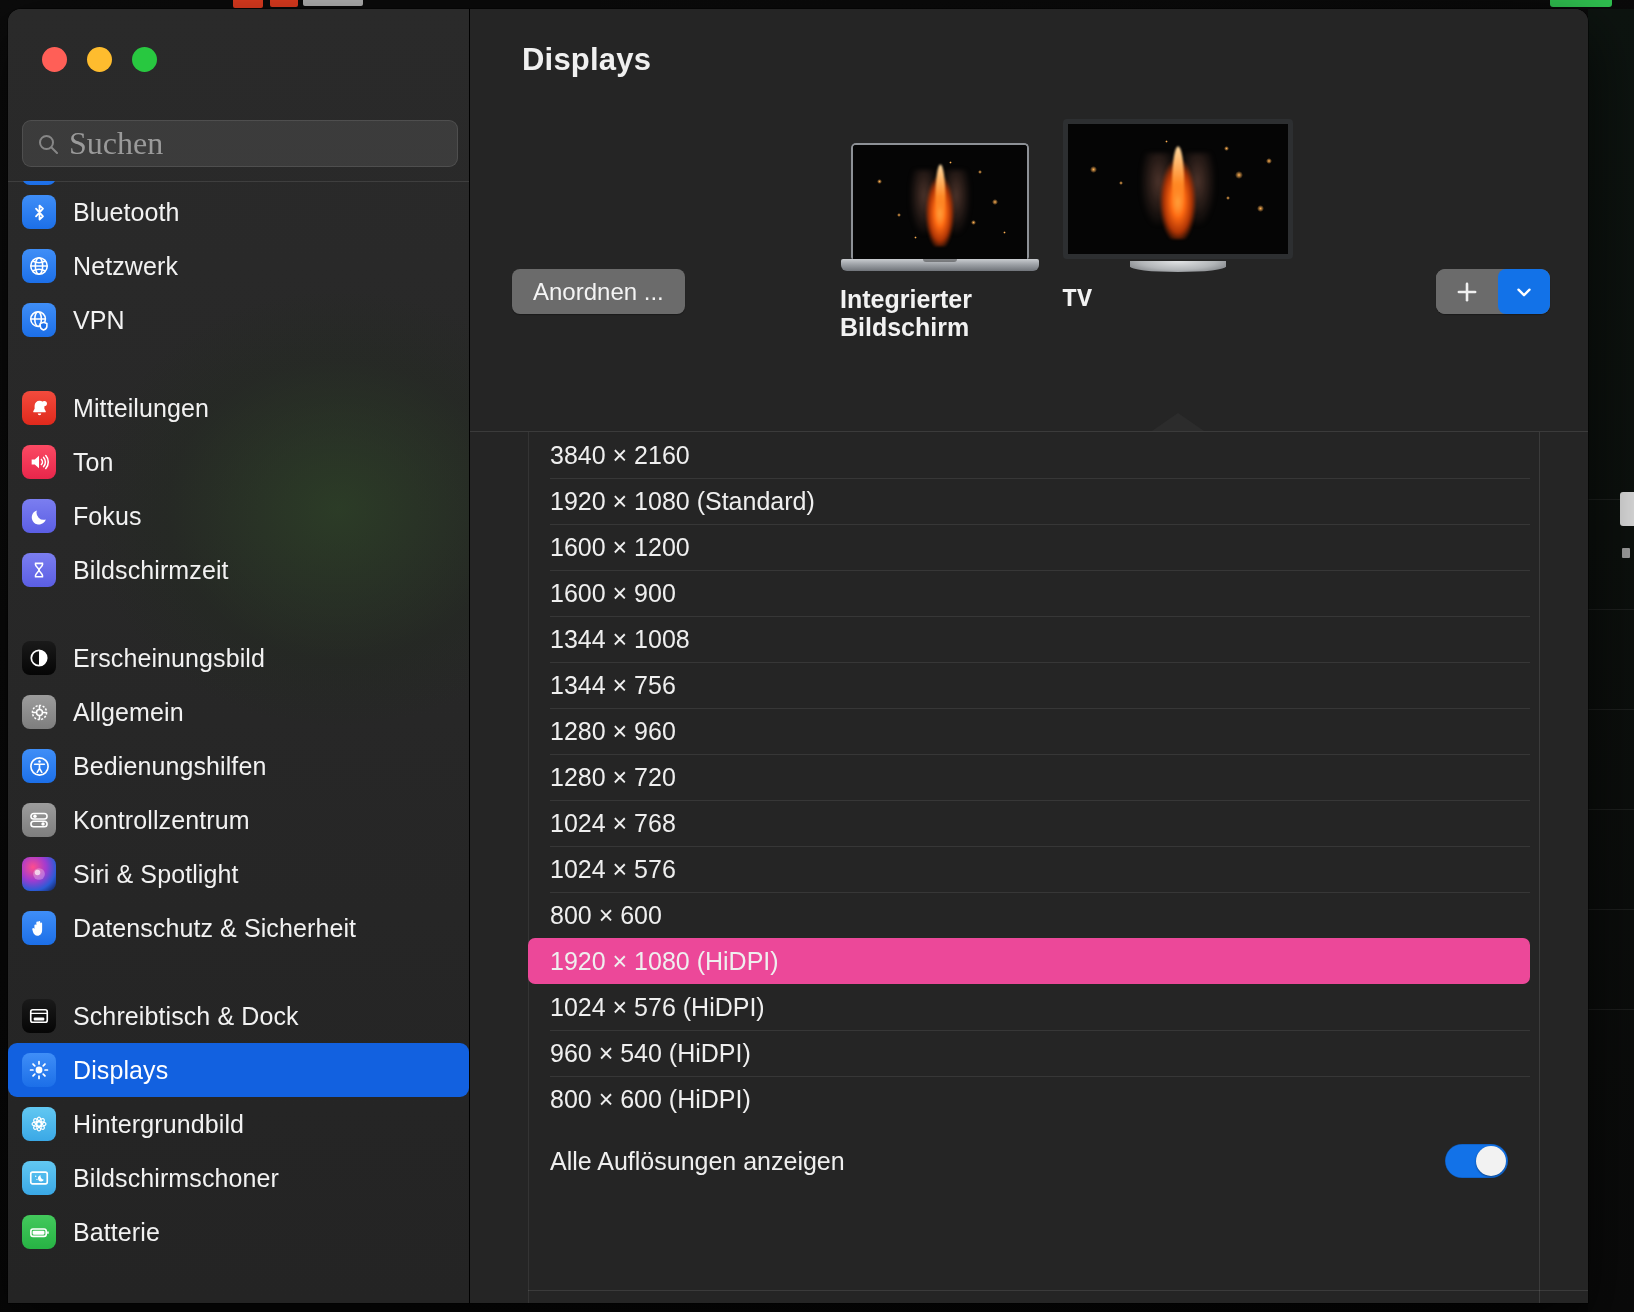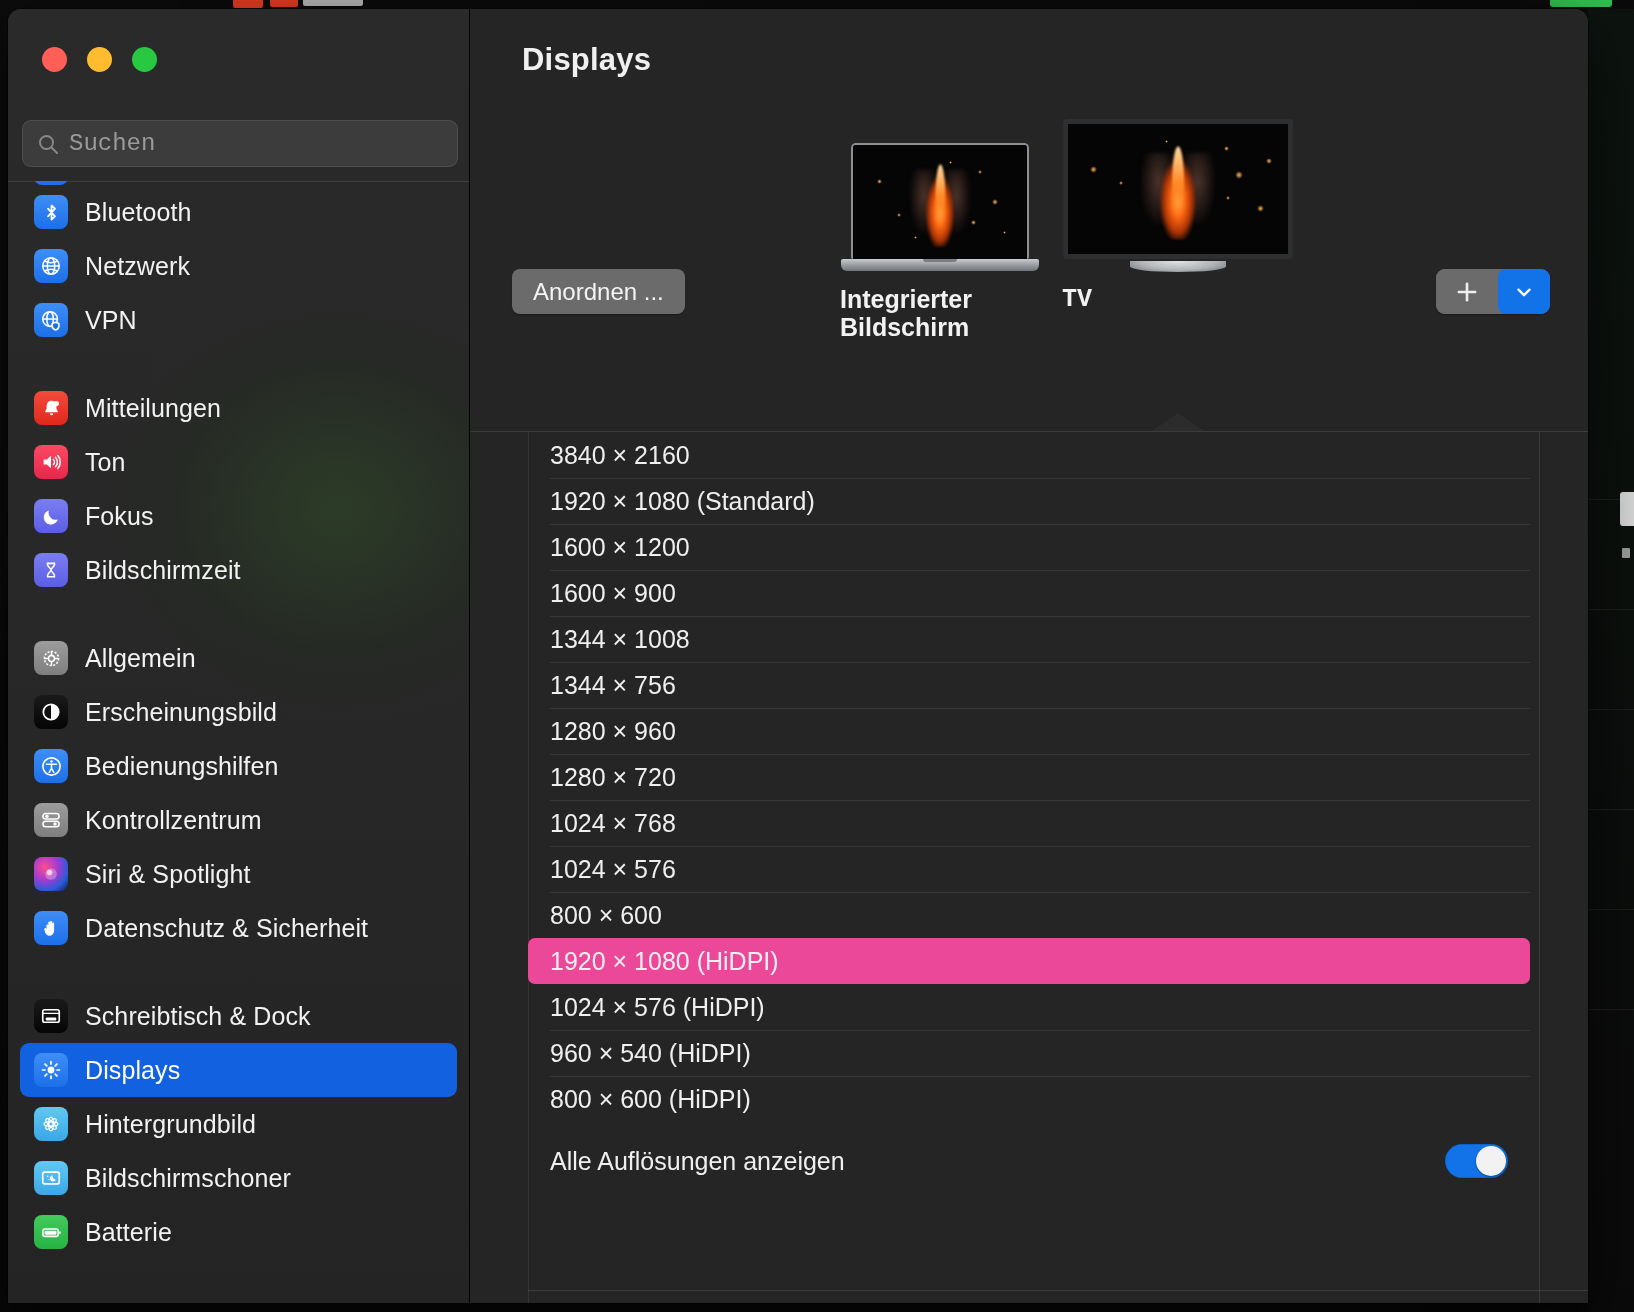--- a/index.html
+++ b/index.html
@@ -119,36 +119,36 @@
     border: 1px solid rgba(255,255,255,0.10);
     border-radius: 9px;
     display: flex; align-items: center;
     padding: 0 14px;
   }
   .search-icon { width: 22px; height: 22px; flex: 0 0 22px; margin-right: 10px; opacity: .62; }
   .search-input {
     flex: 1 1 auto;
     background: transparent; border: 0; outline: none;
     color: #e8e8e8;
-    font-family: Liberation Mono, monospace;
-    font-size: 24px;
+    font-family: Liberation Serif, serif;
+    font-size: 32px;
   }
   .search-input::placeholder { color: #9a9a9a; }
 
   .sidebar-scroll {
     position: absolute;
     left: 0; top: 172px; right: 0; bottom: 0;
     overflow: hidden;
   }
   .sidebar-divider {
     position: absolute; left: 0; right: 0; top: 0;
     height: 1px; background: rgba(255,255,255,0.10);
   }
 
-  .nav-group { padding: 0 12px; }
+  .nav-group { padding: 0 0; }
   .nav-gap { height: 34px; }
 
   .nav-item {
     display: flex; align-items: center;
     height: 54px;
     padding: 0 14px;
     border-radius: 9px;
     gap: 17px;
     cursor: default;
   }
@@ -584,38 +584,38 @@
               </svg>
             </span>
             <span class="nav-label">Bildschirmzeit</span>
           </div>
         </div>
 
         <div class="nav-gap"></div>
 
         <div class="nav-group">
           <div class="nav-item">
+            <span class="nav-icon ic-appearance">
+              <svg viewBox="0 0 24 24" width="22" height="22">
+                <circle cx="12" cy="12" r="8.4" fill="none" stroke="#fff" stroke-width="1.9"></circle>
+                <path d="M12 3.6a8.4 8.4 0 0 1 0 16.8z" fill="#fff"></path>
+              </svg>
+            </span>
+            <span class="nav-label">Erscheinungsbild</span>
+          </div>
+
+          <div class="nav-item">
             <span class="nav-icon ic-general">
               <svg viewBox="0 0 24 24" width="23" height="23" fill="none" stroke="#fff" stroke-width="1.6">
                 <circle cx="12" cy="12" r="7.4" stroke-dasharray="2.2 1.6"></circle>
                 <circle cx="12" cy="12" r="3.1"></circle>
                 <path d="M12 4.6v4.3M12 15.1v4.3M4.6 12h4.3M15.1 12h4.3"></path>
               </svg>
             </span>
             <span class="nav-label">Allgemein</span>
-          </div>
-
-          <div class="nav-item">
-            <span class="nav-icon ic-appearance">
-              <svg viewBox="0 0 24 24" width="22" height="22">
-                <circle cx="12" cy="12" r="8.4" fill="none" stroke="#fff" stroke-width="1.9"></circle>
-                <path d="M12 3.6a8.4 8.4 0 0 1 0 16.8z" fill="#fff"></path>
-              </svg>
-            </span>
-            <span class="nav-label">Erscheinungsbild</span>
           </div>
 
           <div class="nav-item">
             <span class="nav-icon ic-access">
               <svg viewBox="0 0 24 24" width="23" height="23" fill="none" stroke="#fff" stroke-width="1.7" stroke-linecap="round">
                 <circle cx="12" cy="12" r="9"></circle>
                 <circle cx="12" cy="6.9" r="1.3" fill="#fff" stroke="none"></circle>
                 <path d="M6.9 9.6h10.2M12 9.6v4.4M12 14l-2.4 4.1M12 14l2.4 4.1"></path>
               </svg>
             </span>

